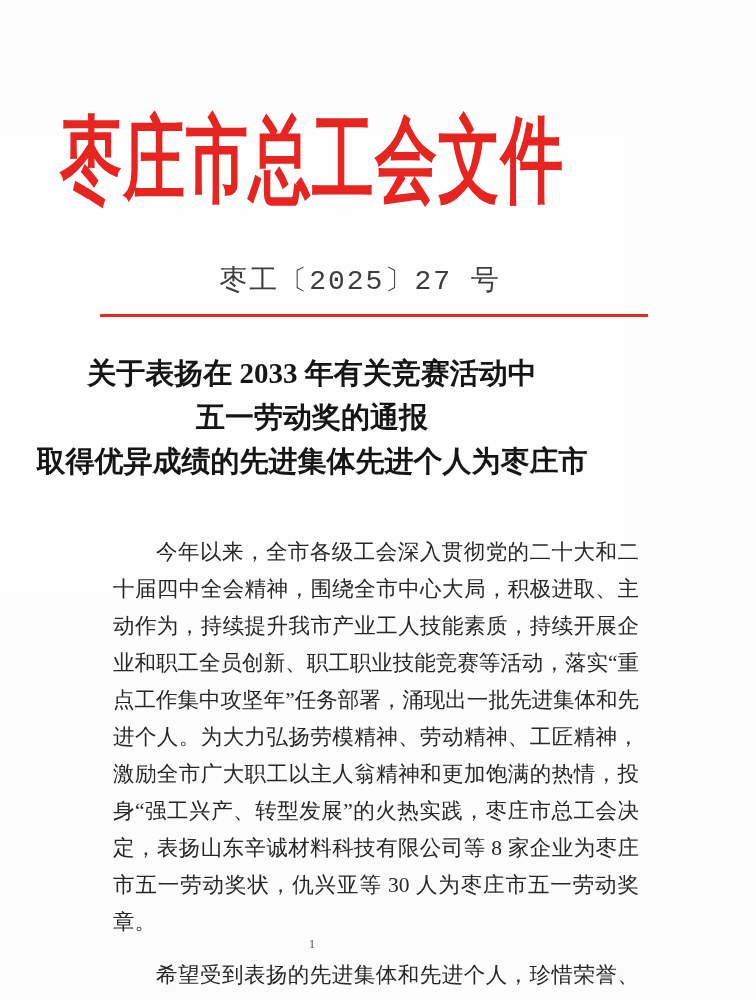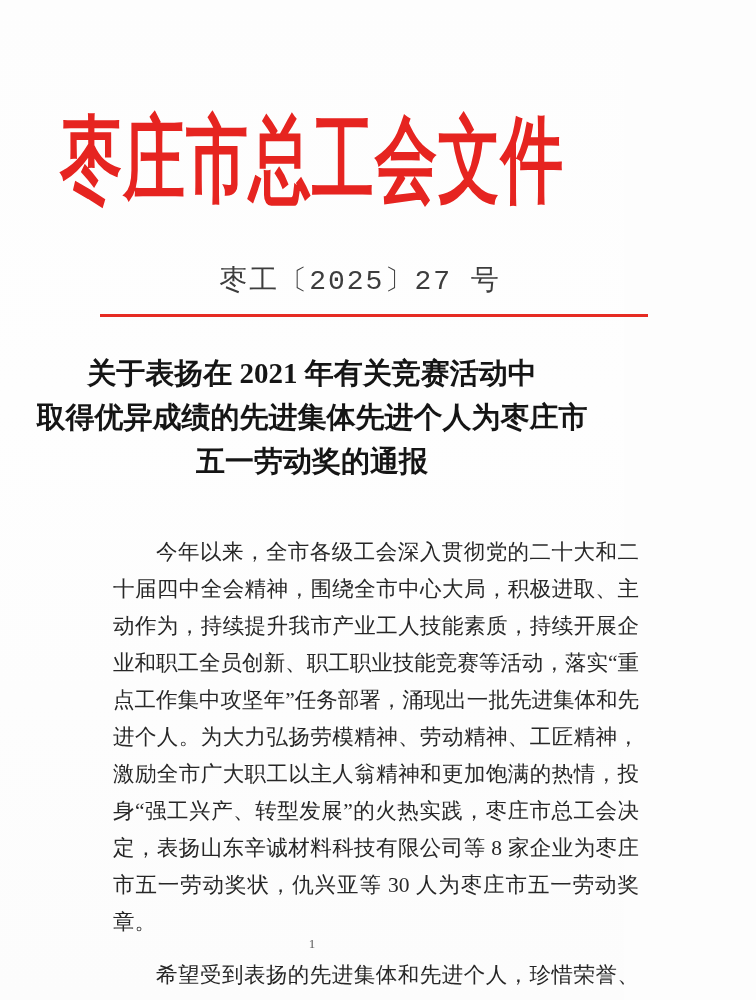--- a/index.html
+++ b/index.html
@@ -99,23 +99,23 @@
 
 <div class="page">
 
   <div class="header-title">枣庄市总工会文件</div>
 
   <div class="doc-number">枣工〔2025〕27 号</div>
 
   <div class="red-line"></div>
 
   <div class="doc-title">
-    <div>关于表扬在 2021 年有关竞赛活动中</div>
+    <div>关于表扬在 2033 年有关竞赛活动中</div>
+    <div>五一劳动奖的通报</div>
     <div>取得优异成绩的先进集体先进个人为枣庄市</div>
-    <div>五一劳动奖的通报</div>
   </div>
 
   <div class="body-text">
     <p>今年以来，全市各级工会深入贯彻党的二十大和二十届四中全会精神，围绕全市中心大局，积极进取、主动作为，持续提升我市产业工人技能素质，持续开展企业和职工全员创新、职工职业技能竞赛等活动，落实“重点工作集中攻坚年”任务部署，涌现出一批先进集体和先进个人。为大力弘扬劳模精神、劳动精神、工匠精神，激励全市广大职工以主人翁精神和更加饱满的热情，投身“强工兴产、转型发展”的火热实践，枣庄市总工会决定，表扬山东辛诚材料科技有限公司等 8 家企业为枣庄市五一劳动奖状，仇兴亚等 30 人为枣庄市五一劳动奖章。</p>
     <p>希望受到表扬的先进集体和先进个人，珍惜荣誉、再接再厉，充分发挥示范带动作用，不断创造新的更大业绩。全市各级工会要广泛宣传先进事迹，大力营造劳动光荣、创造伟大的浓厚氛围。全</p>
   </div>
 
   <div class="page-number">1</div>
 
 </div>

